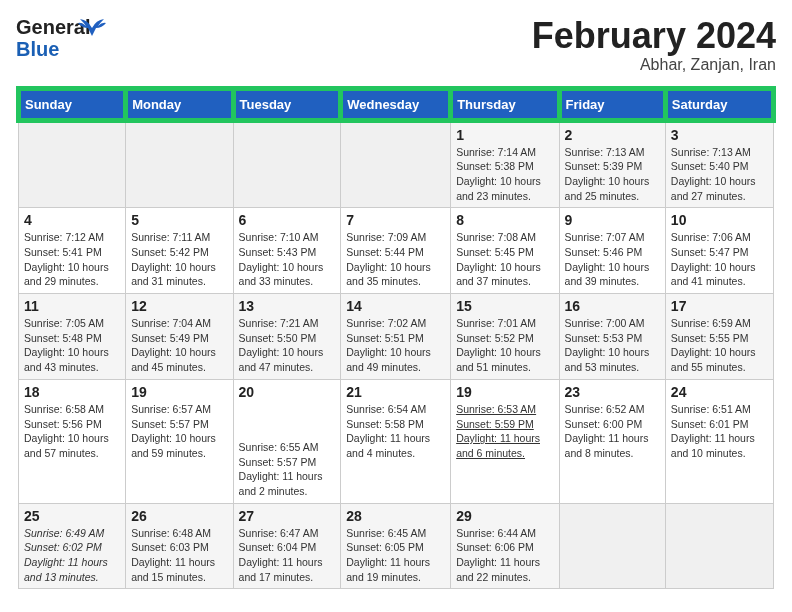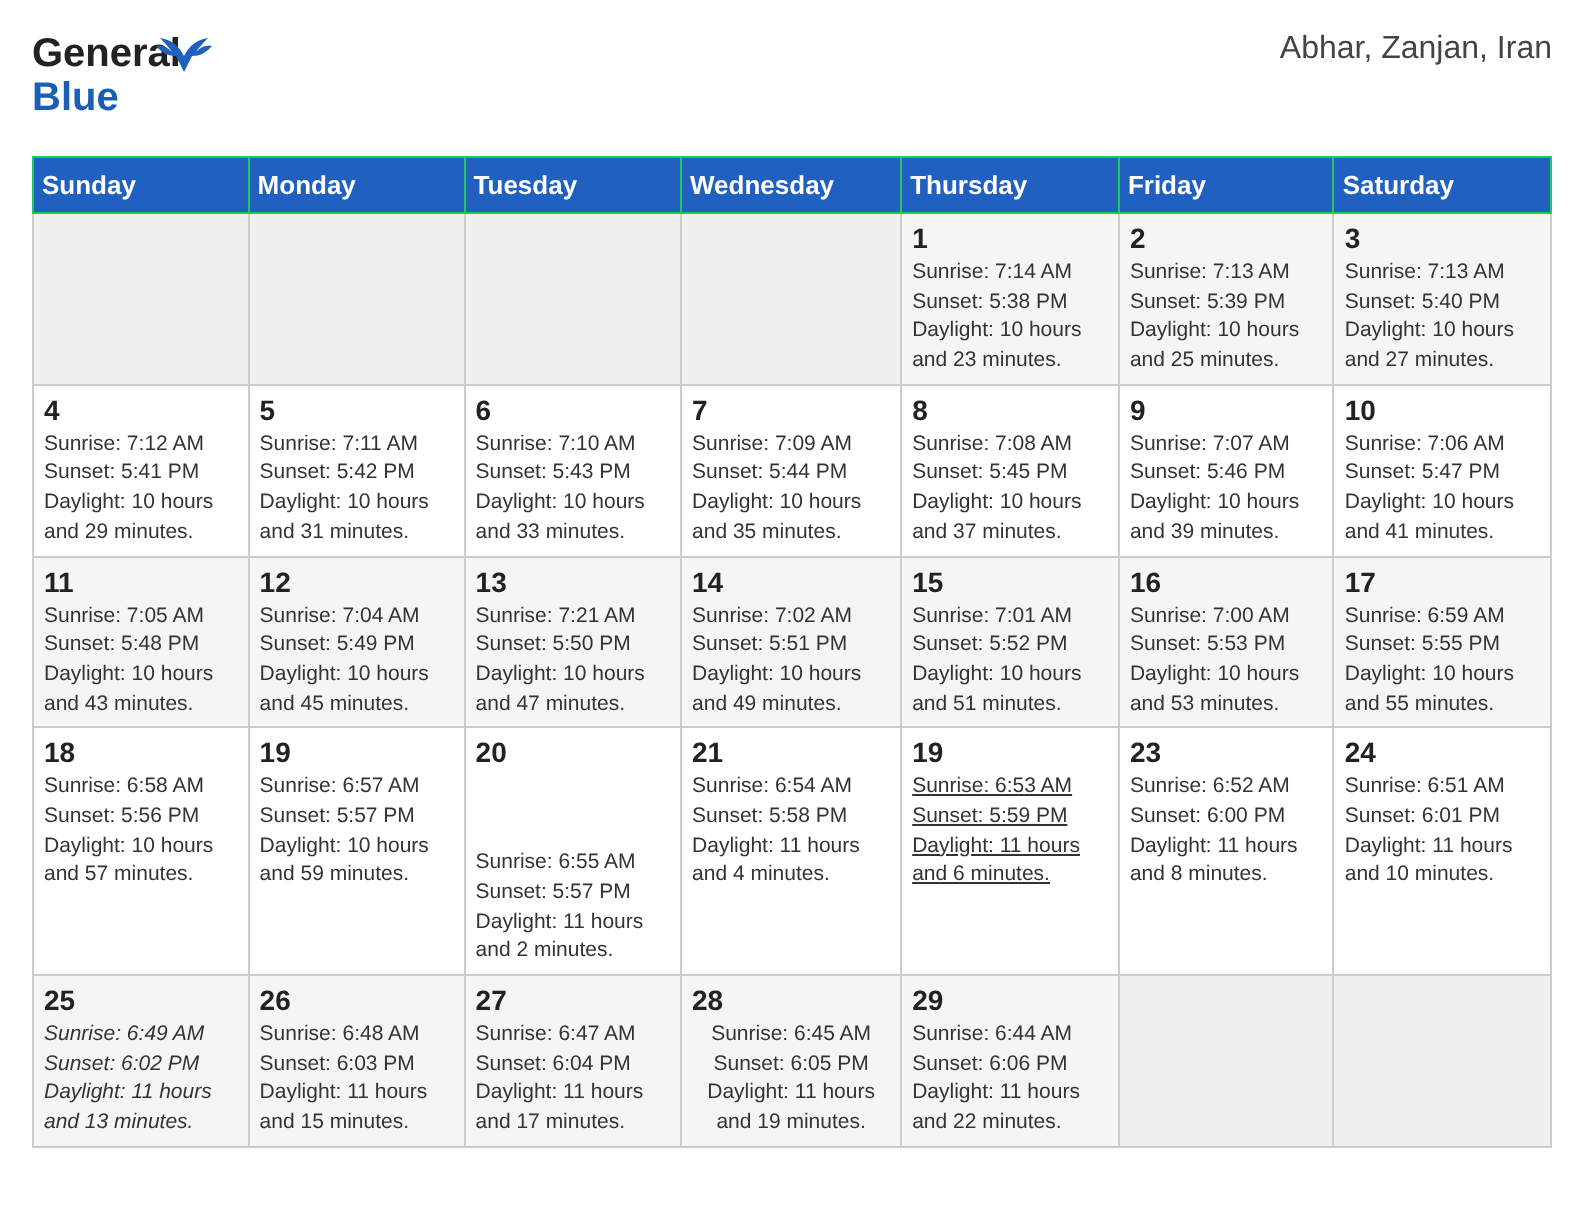--- a/index.html
+++ b/index.html
@@ -47,21 +47,21 @@
     }
     thead tr {
       background-color: #2060c0;
       color: #fff;
     }
     thead th {
       padding: 6px 4px;
       text-align: left;
       font-size: 13px;
       font-weight: bold;
-      border: 1px solid #22c55e;
+      border: 5px solid #22c55e;
     }
     tbody tr {
       vertical-align: top;
     }
     tbody td {
       border: 1px solid #ccc;
       padding: 4px 5px;
       height: 85px;
       vertical-align: top;
       width: 113px;
@@ -100,20 +100,21 @@
       <div class="logo-name">
         <span class="general">General</span>
         <span class="blue">Blue</span>
       </div>
       <svg style="position:absolute;top:2px;right:-10px;" width="28" height="22" viewBox="0 0 28 22">
         <path d="M14,10 Q18,2 26,1 Q22,5 20,8 Q24,4 28,5 Q24,10 18,10 Q16,14 14,18 Q12,14 10,10 Q4,10 0,5 Q4,4 8,8 Q6,5 2,1 Q10,2 14,10Z" fill="#2060c0"></path>
       </svg>
     </div>
   </div>
   <div class="title-area">
+    <div class="month-title">February 2024</div>
     <div class="location-title">Abhar, Zanjan, Iran</div>
   </div>
 </div>
 
 <table>
   <thead>
     <tr>
     <th>Sunday</th>
         <th>Monday</th>
         <th>Tuesday</th>
@@ -321,21 +322,21 @@
         </td>
         <td>
           <div class="day-number">27</div>
           <div class="day-info" style="white-space: pre-line;">Sunrise: 6:47 AM
 Sunset: 6:04 PM
 Daylight: 11 hours
 and 17 minutes.</div>
         </td>
         <td>
           <div class="day-number">28</div>
-          <div class="day-info" style="white-space: pre-line; text-align: center;">Sunrise: 6:45 AM
+          <div class="day-info" style="white-space: pre-line;">Sunrise: 6:45 AM
 Sunset: 6:05 PM
 Daylight: 11 hours
 and 19 minutes.</div>
         </td>
         <td>
           <div class="day-number">29</div>
           <div class="day-info" style="white-space: pre-line;">Sunrise: 6:44 AM
 Sunset: 6:06 PM
 Daylight: 11 hours
 and 22 minutes.</div>

